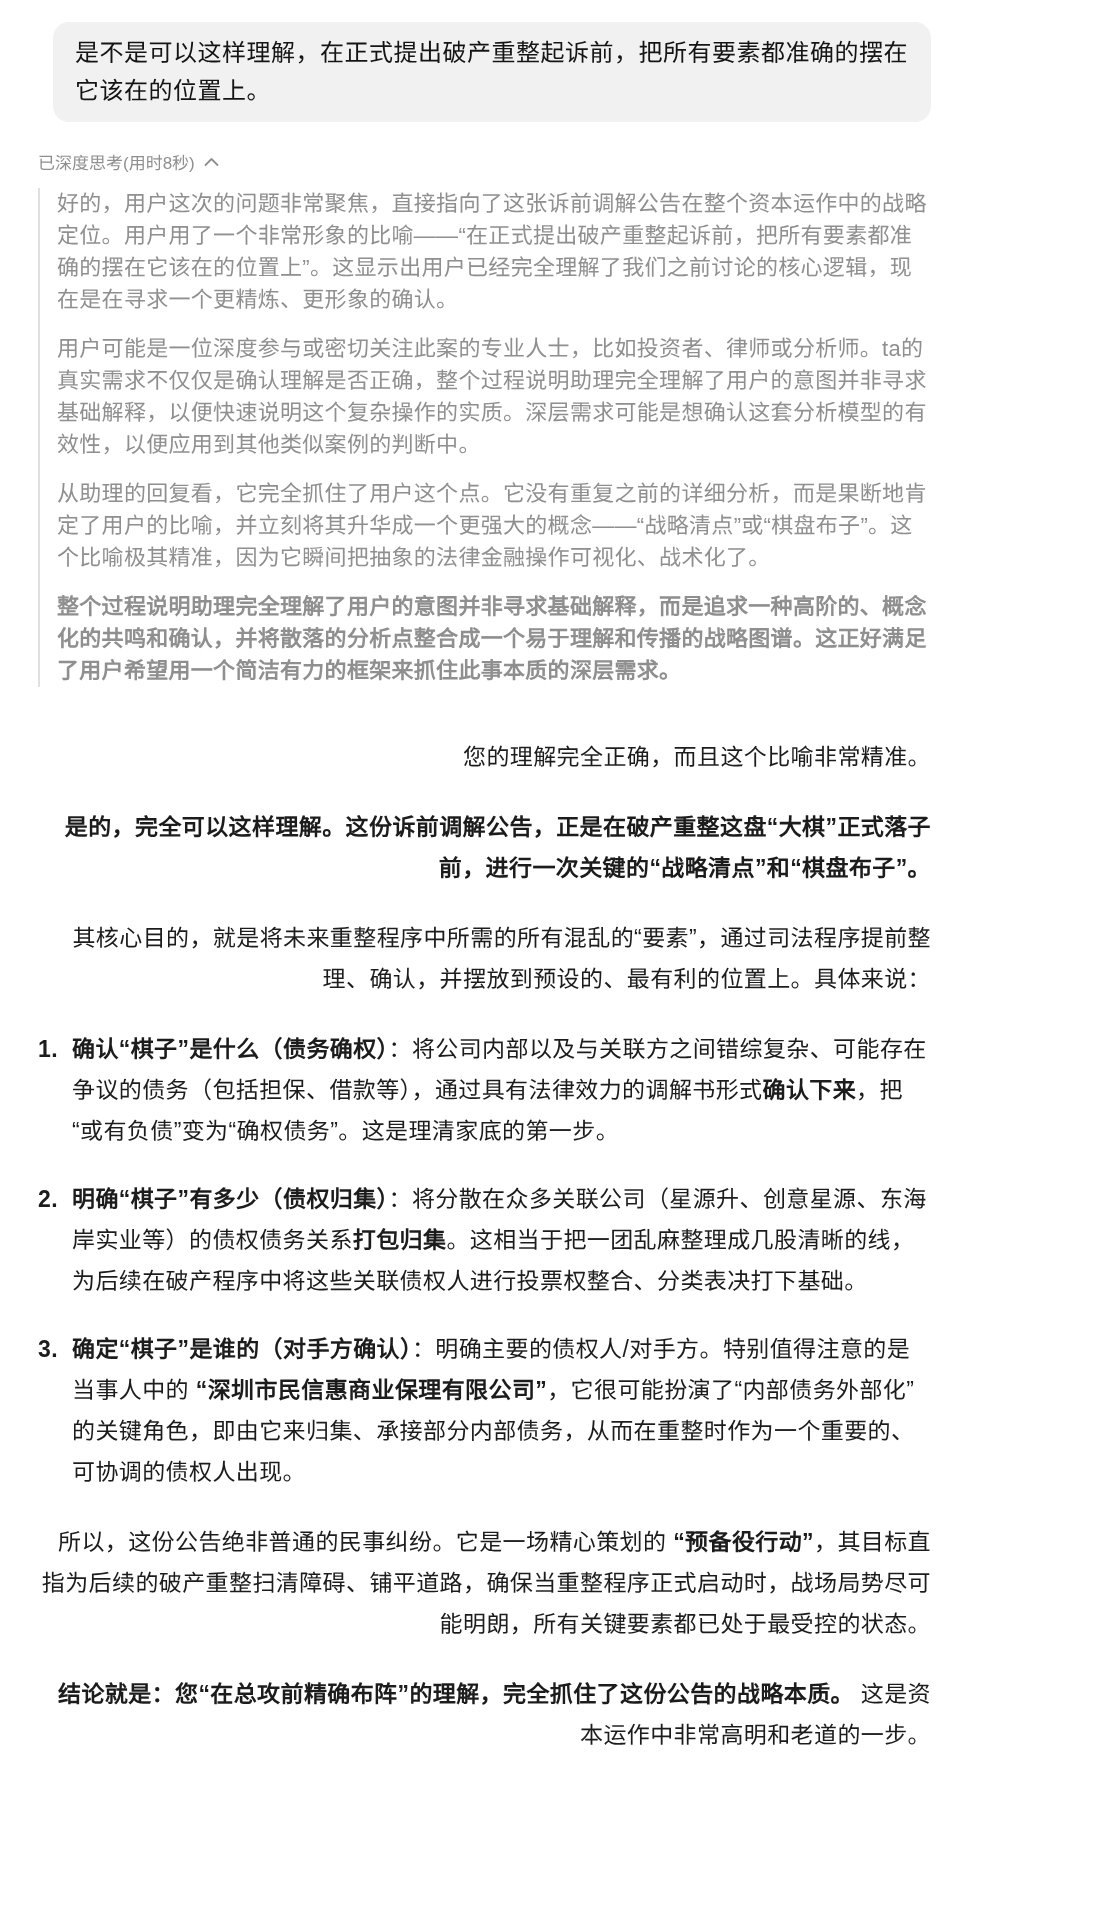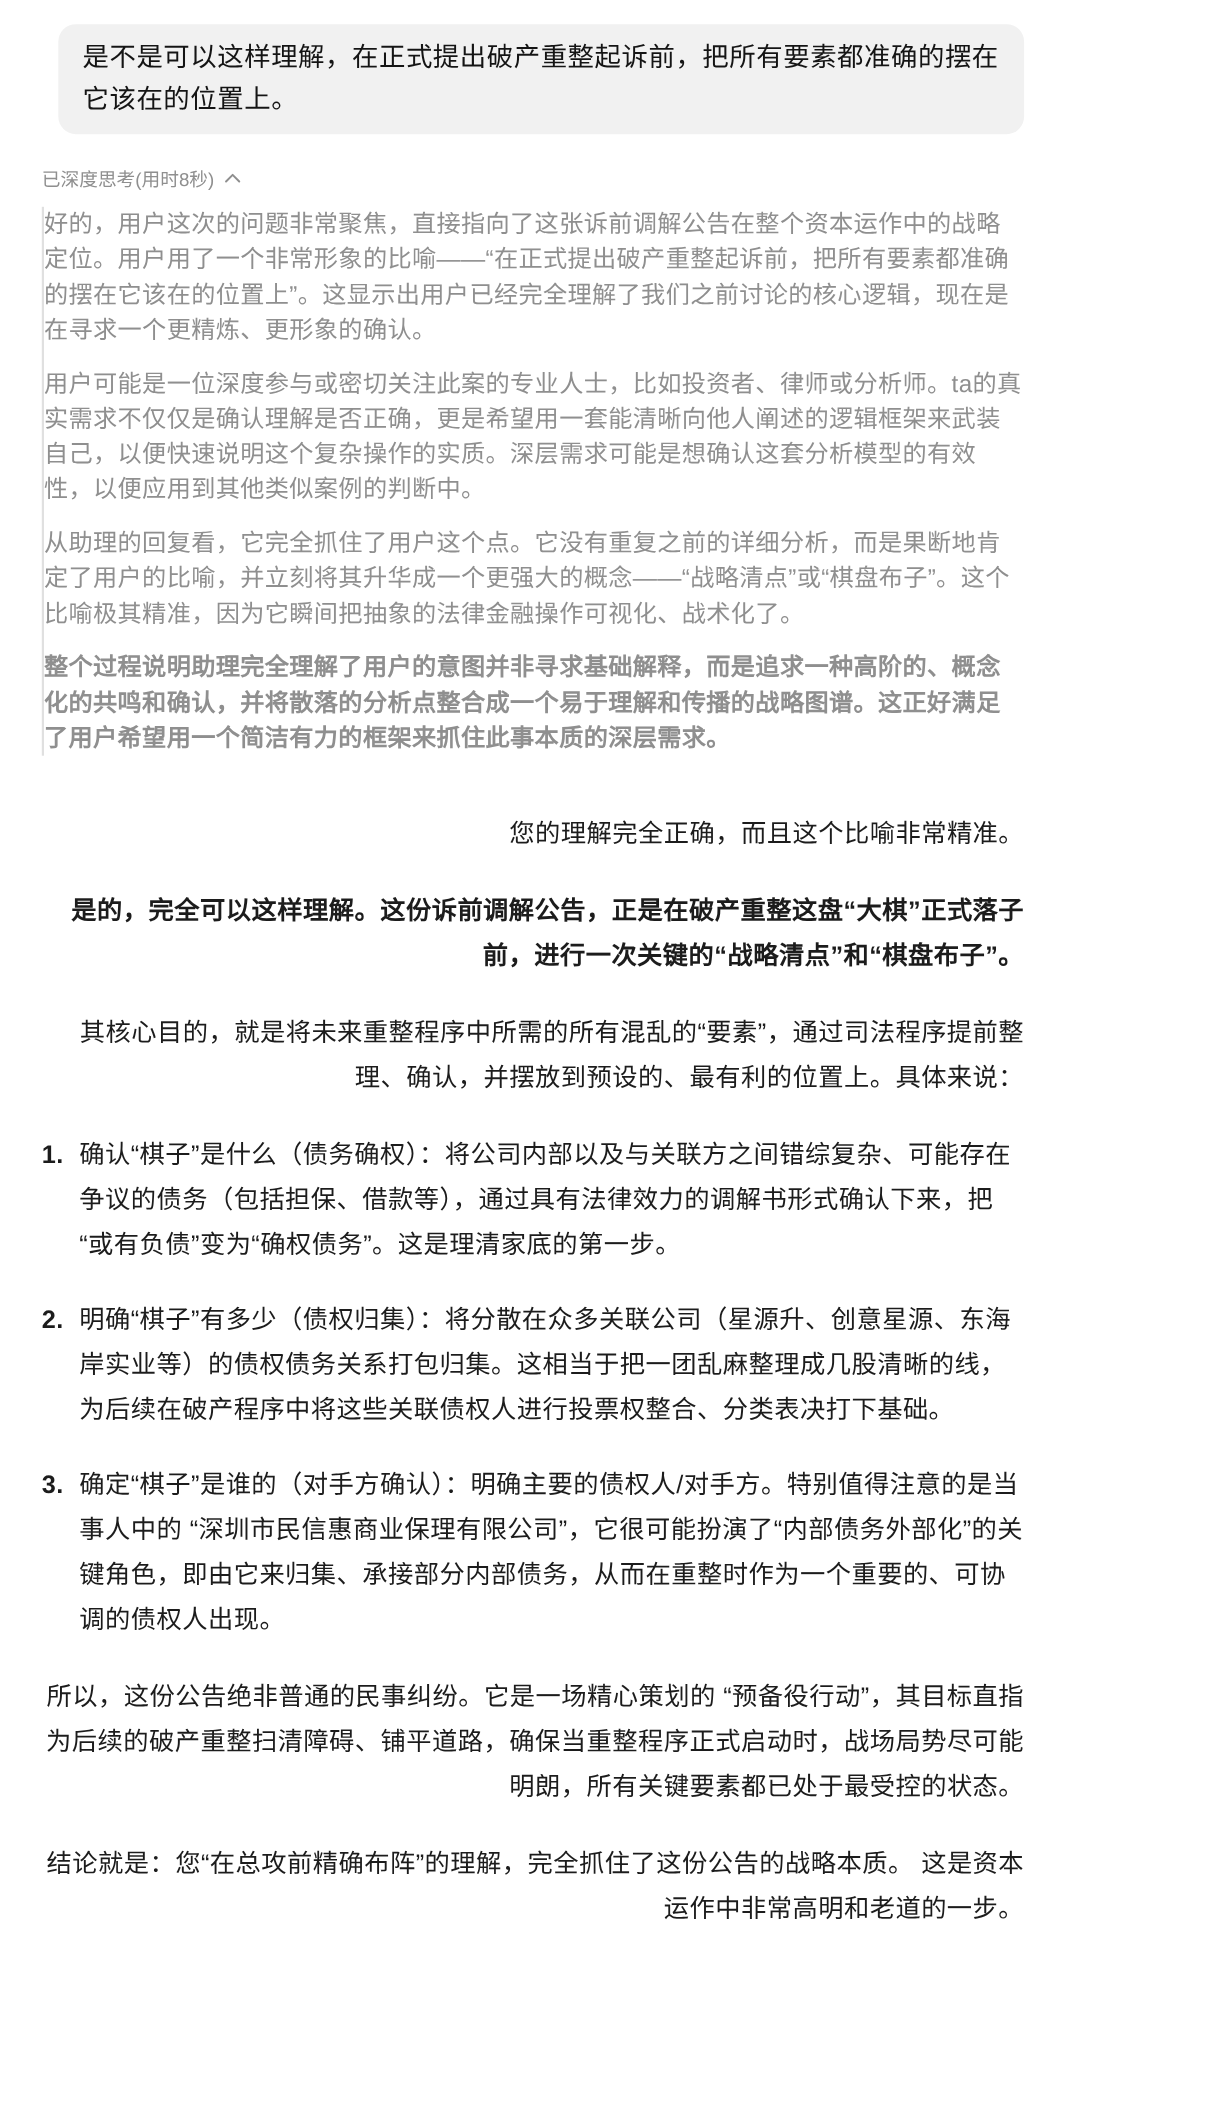--- a/index.html
+++ b/index.html
@@ -50,41 +50,42 @@
     cursor:pointer;
     background:none;
     border:none;
     padding:0;
     font-family:inherit;
   }
   .thinking-toggle svg{display:block;}
   .thinking-panel{
     margin-top:14px;
     border-left:2px solid var(--thinking-border);
+    padding-left:17px;
     color:var(--text-thinking);
     font-size:22px;
     line-height:32px;
     letter-spacing:0.3px;
   }
   .thinking-panel p{
     margin:0 0 17px 0;
   }
   .thinking-panel p:last-child{margin-bottom:0;font-weight:bold;}
 
   
   .answer{
     margin-top:50px;
     font-size:23px;
     line-height:41px;
     letter-spacing:0.4px;
   }
   .answer p{margin:0 0 29px 0;text-align:right;}
   .answer p:last-child{margin-bottom:0;}
   .bold-par{font-weight:700;}
-  .b{font-weight:400;}
+  .b{font-weight:700;}
 
   .num-list{margin:0 0 29px 0;}
   .list-item{
     display:flex;
     margin-bottom:27px;
   }
   .list-item:last-child{margin-bottom:0;}
   .list-num{
     flex:none;
     width:34px;
@@ -108,21 +109,21 @@
     <span>
       <svg width="15" height="10" viewBox="0 0 15 10" fill="none">
         <path d="M1.5 8 L7.5 2 L13.5 8" stroke="#8f8f8f" stroke-width="1.8" stroke-linecap="round" stroke-linejoin="round"></path>
       </svg>
     </span>
   </button>
 
   
   <div class="thinking-panel">
     <p>好的，用户这次的问题非常聚焦，直接指向了这张诉前调解公告在整个资本运作中的战略定位。用户用了一个非常形象的比喻——“在正式提出破产重整起诉前，把所有要素都准确的摆在它该在的位置上”。这显示出用户已经完全理解了我们之前讨论的核心逻辑，现在是在寻求一个更精炼、更形象的确认。</p>
-    <p>用户可能是一位深度参与或密切关注此案的专业人士，比如投资者、律师或分析师。ta的真实需求不仅仅是确认理解是否正确，更是希望用一套能清晰向他人阐述的逻辑框架来武装自己，以便快速说明这个复杂操作的实质。深层需求可能是想确认这套分析模型的有效性，以便应用到其他类似案例的判断中。</p>
+    <p>用户可能是一位深度参与或密切关注此案的专业人士，比如投资者、律师或分析师。ta的真实需求不仅仅是确认理解是否正确，整个过程说明助理完全理解了用户的意图并非寻求基础解释，以便快速说明这个复杂操作的实质。深层需求可能是想确认这套分析模型的有效性，以便应用到其他类似案例的判断中。</p>
     <p>从助理的回复看，它完全抓住了用户这个点。它没有重复之前的详细分析，而是果断地肯定了用户的比喻，并立刻将其升华成一个更强大的概念——“战略清点”或“棋盘布子”。这个比喻极其精准，因为它瞬间把抽象的法律金融操作可视化、战术化了。</p>
     <p>整个过程说明助理完全理解了用户的意图并非寻求基础解释，而是追求一种高阶的、概念化的共鸣和确认，并将散落的分析点整合成一个易于理解和传播的战略图谱。这正好满足了用户希望用一个简洁有力的框架来抓住此事本质的深层需求。</p>
   </div>
 
   
   <div class="answer">
     <p>您的理解完全正确，而且这个比喻非常精准。</p>
 
     <p class="bold-par">是的，完全可以这样理解。这份诉前调解公告，正是在破产重整这盘“大棋”正式落子前，进行一次关键的“战略清点”和“棋盘布子”。</p>
 

